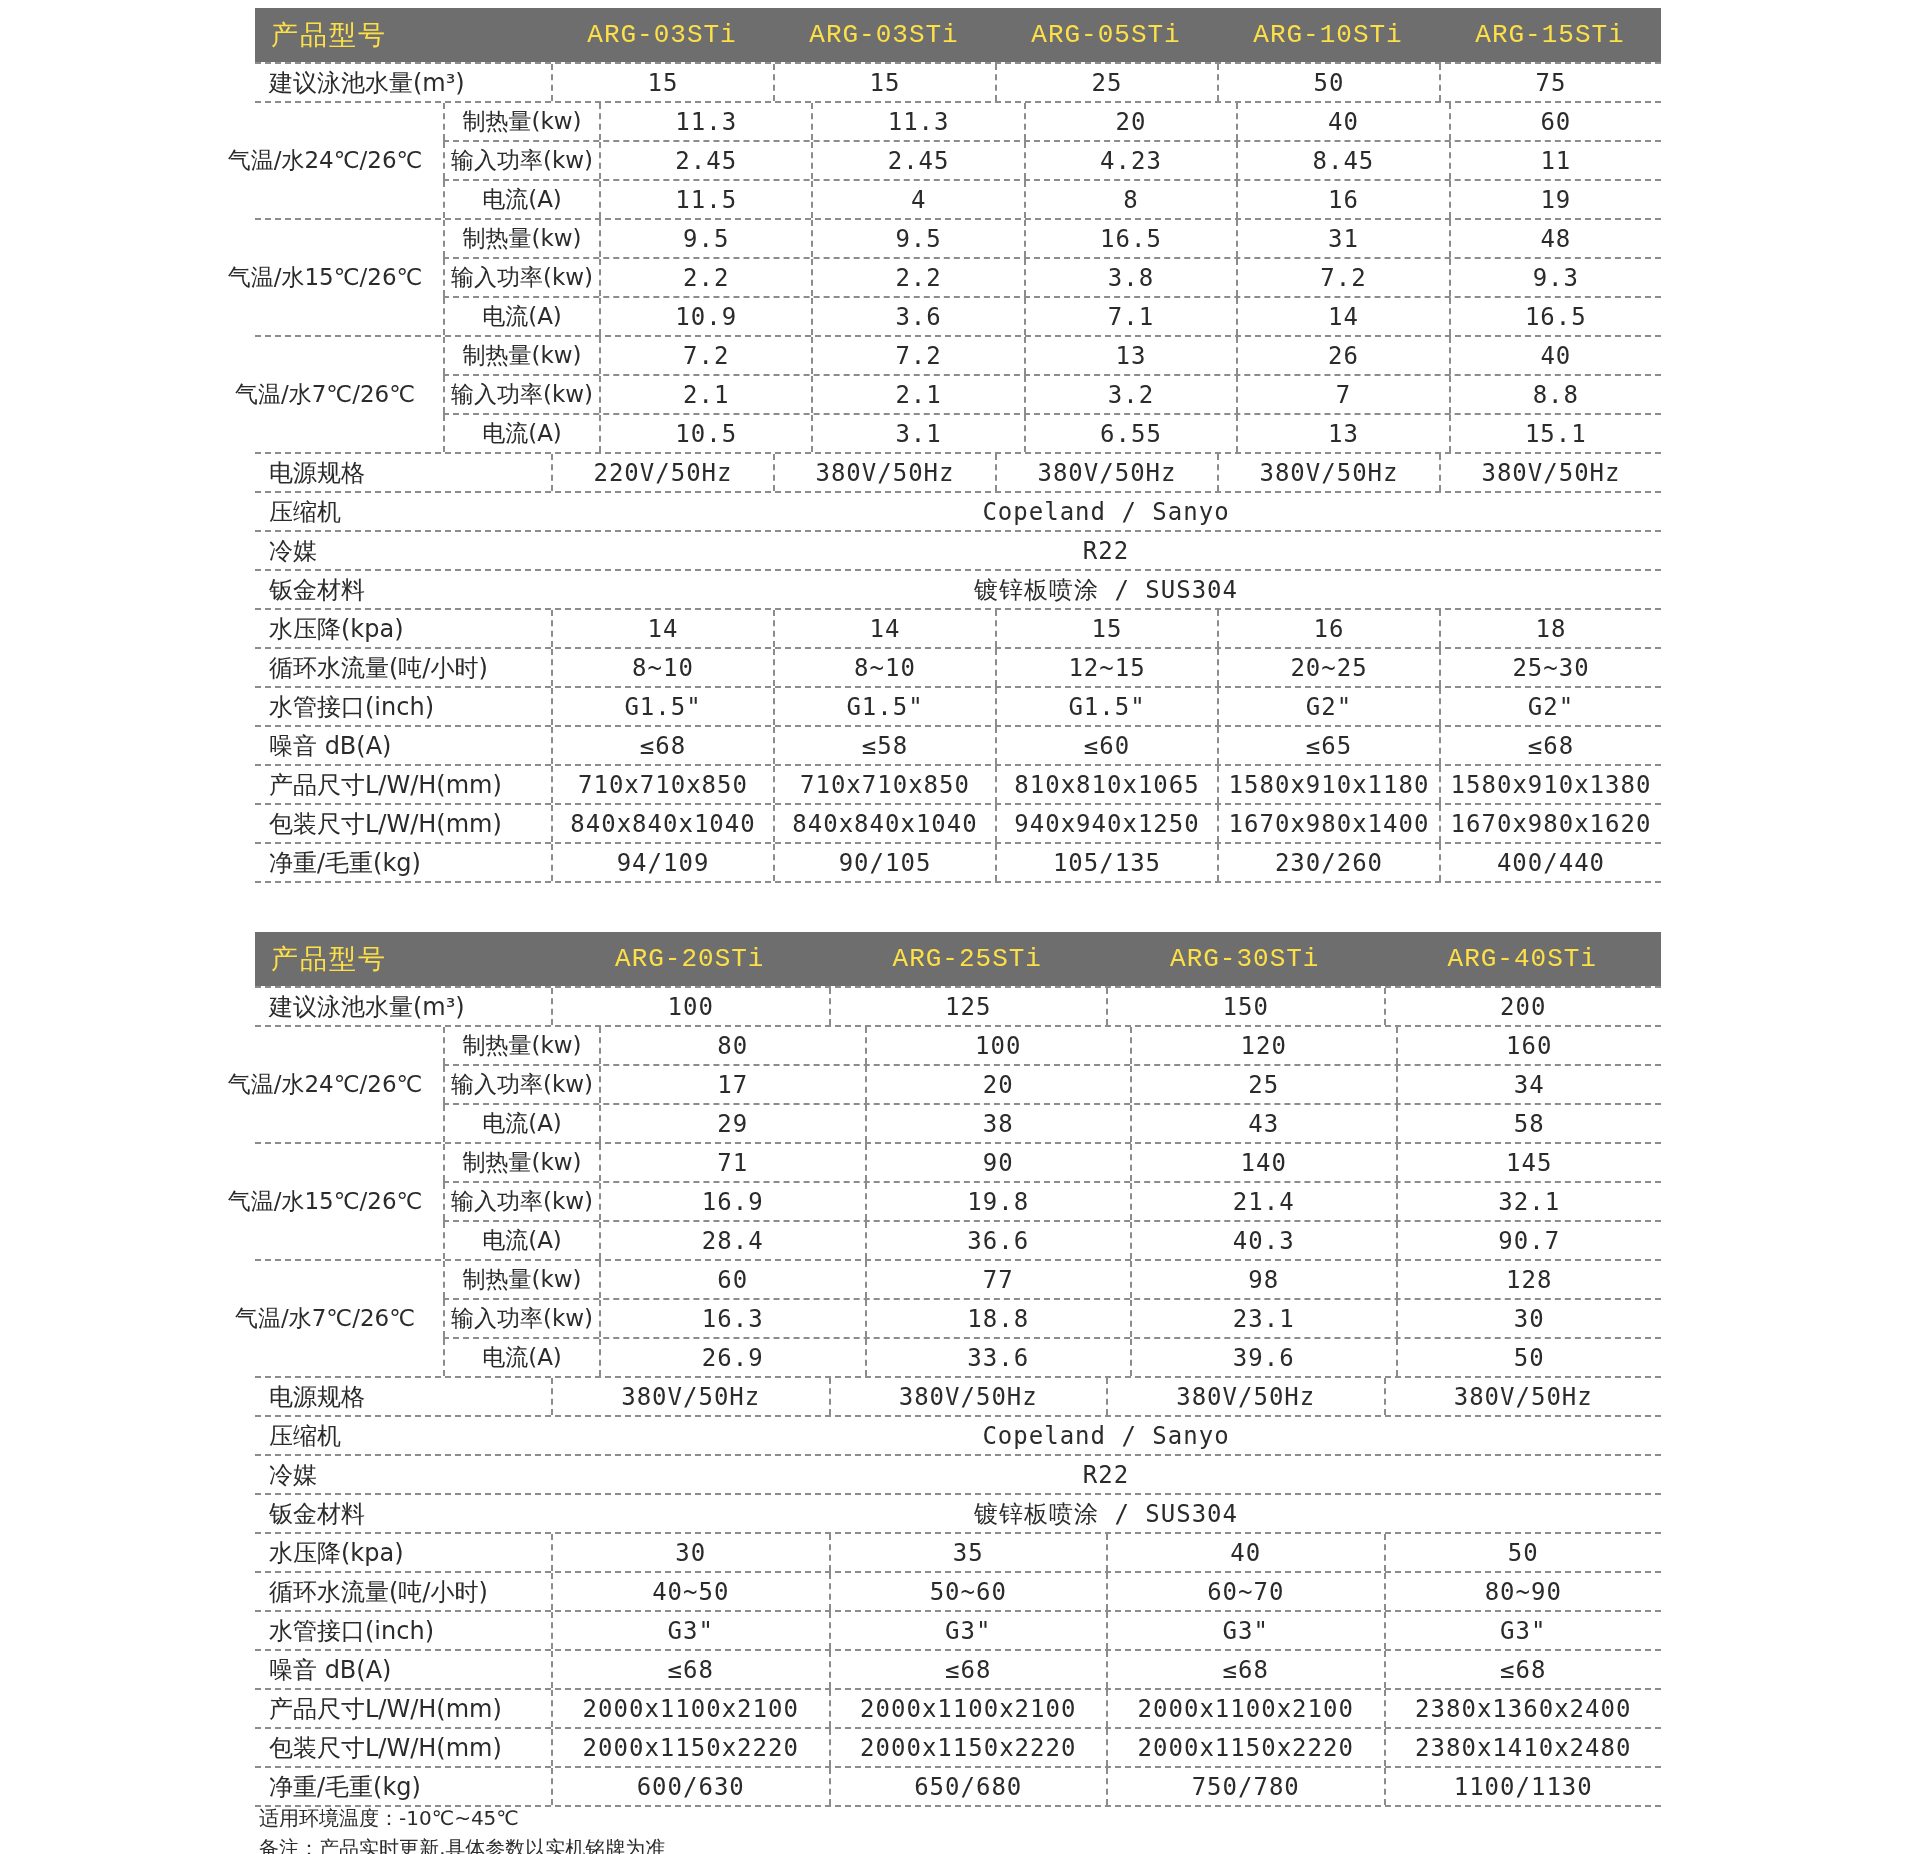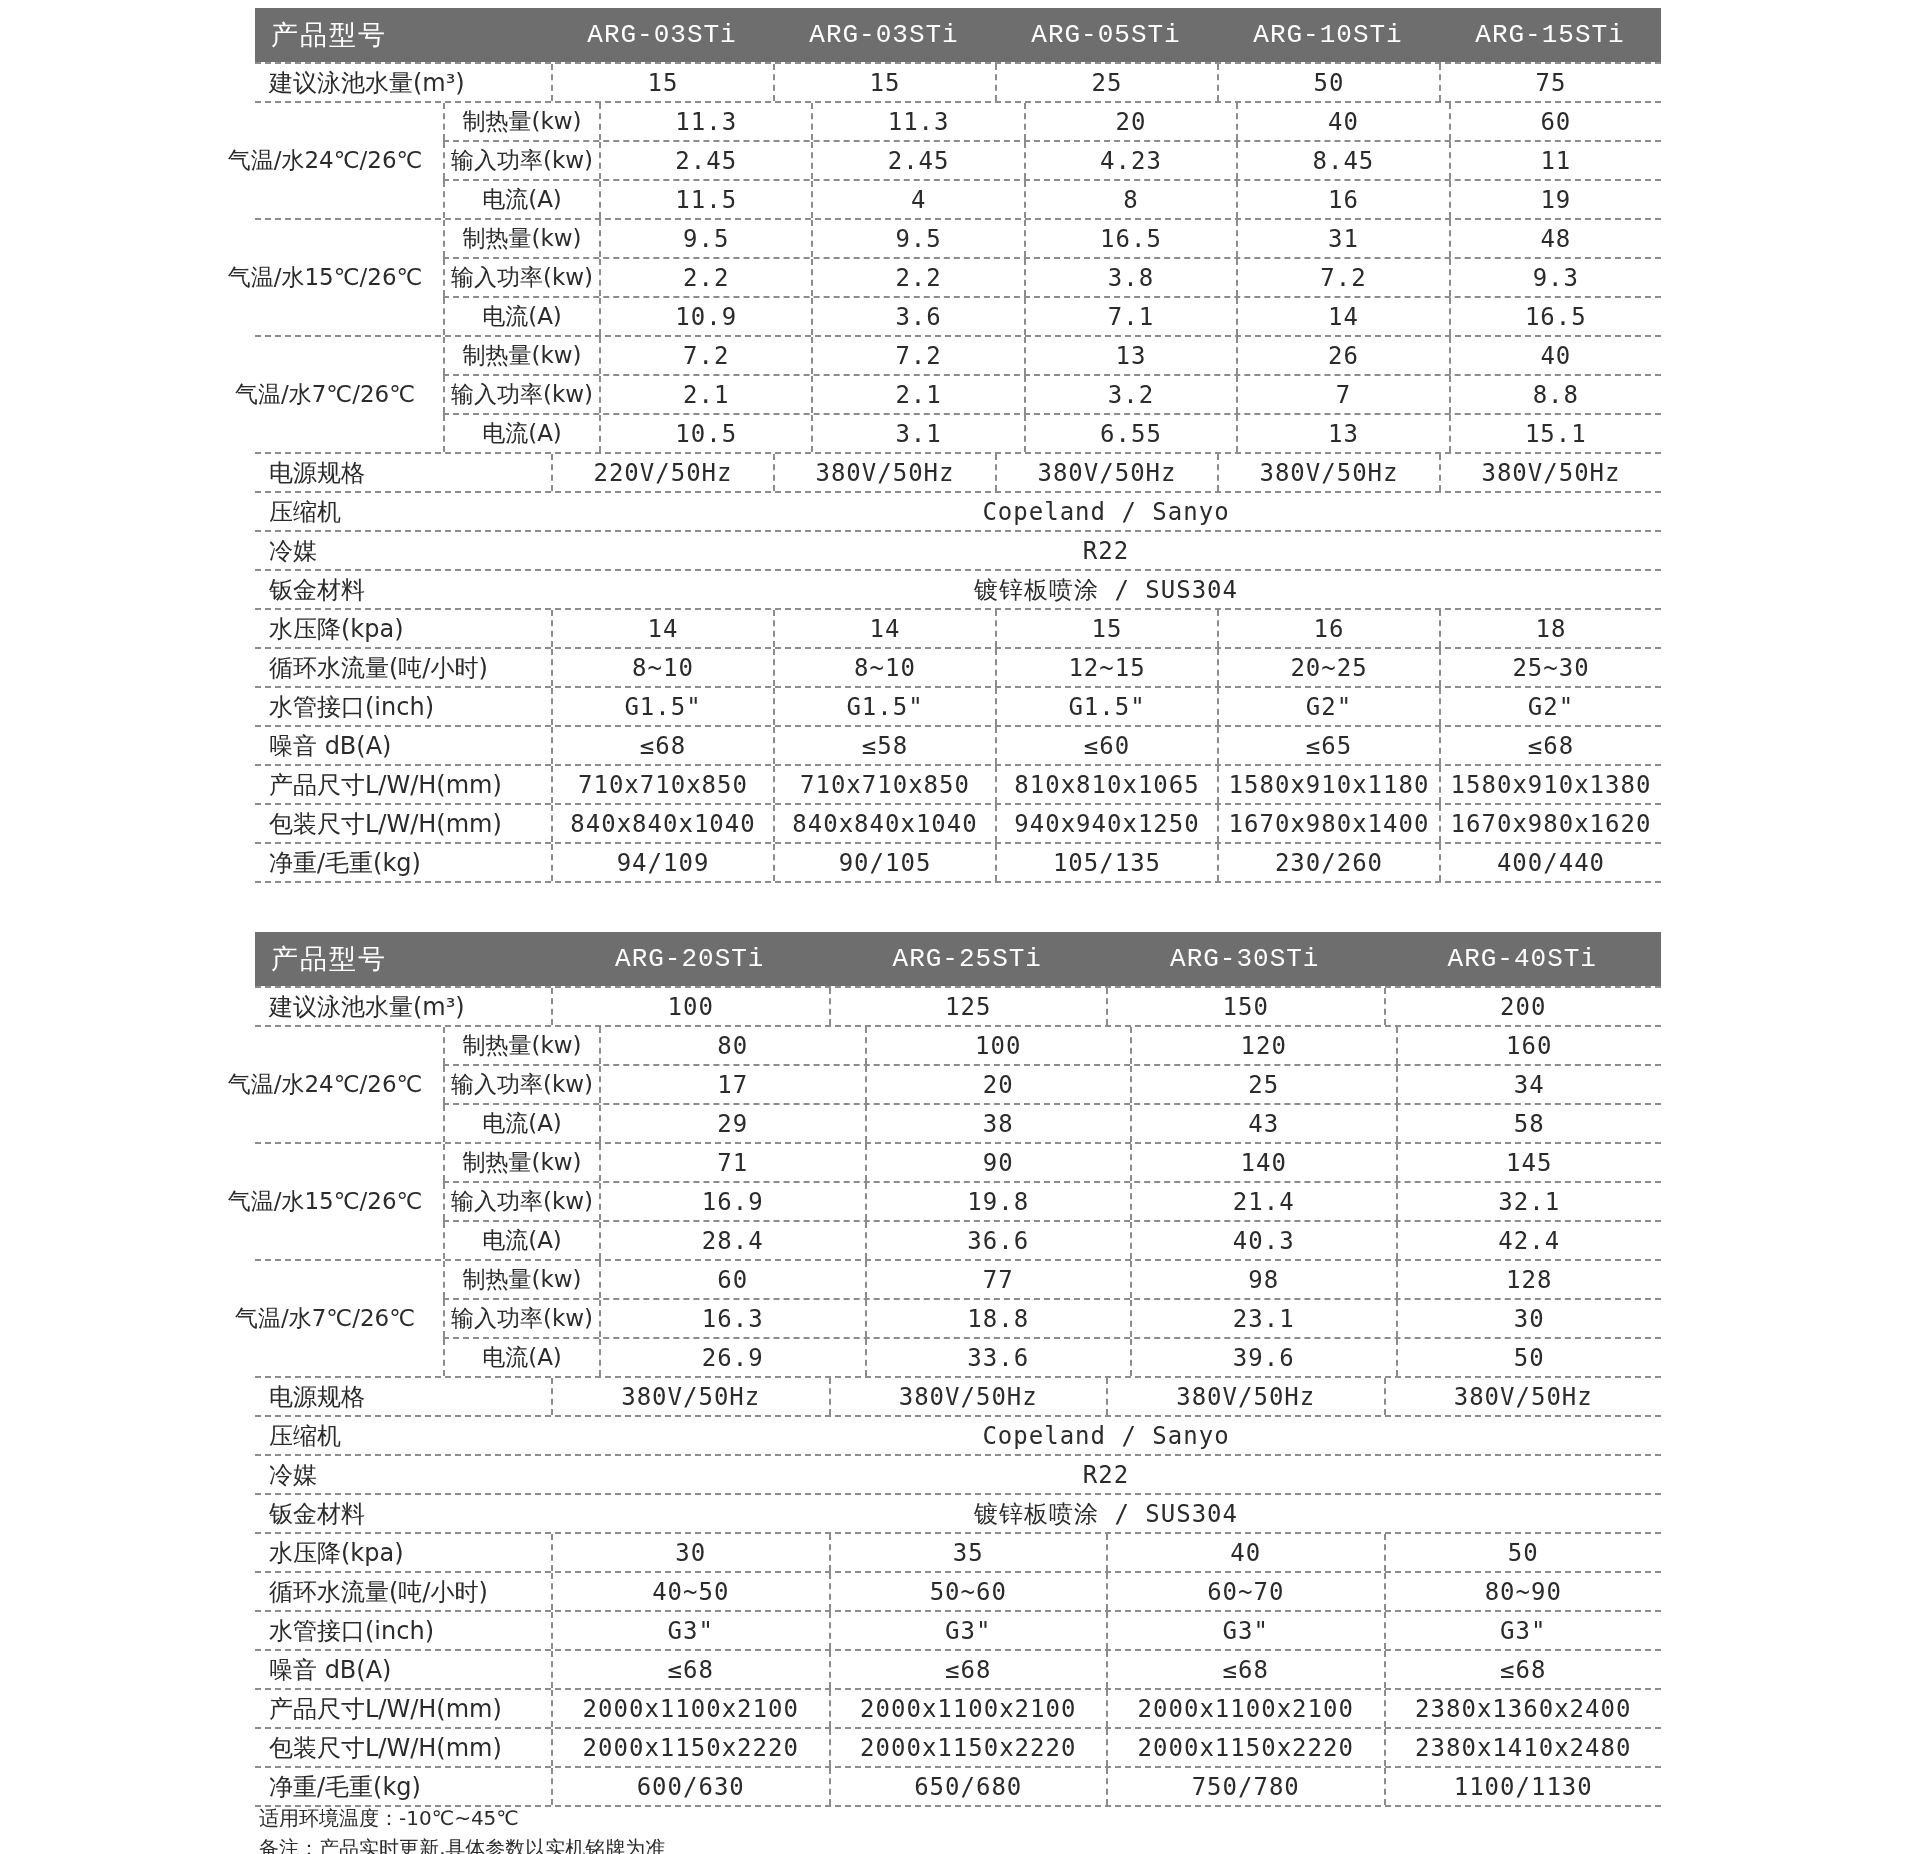--- a/index.html
+++ b/index.html
@@ -13,21 +13,21 @@
     width:1920px;height:1854px;background:var(--bg);
     font-family:"DejaVu Sans","Liberation Sans",sans-serif;
     color:var(--ink);
     -webkit-font-smoothing:antialiased;
   }
   .page{position:relative;width:1920px;height:1854px;overflow:hidden;background:var(--bg);}
   .spec-table{position:absolute;left:255px;width:1406px;}
   #t0{top:8px;}
   #t1{top:932px;}
 
-  .thead{display:flex;height:54px;background:var(--hdr);color:#ffffff;align-items:center;}
+  .thead{display:flex;height:54px;background:var(--hdr);color:#fde047;align-items:center;}
   .th-corner{width:296px;box-sizing:border-box;padding-left:16px;font-size:27px;letter-spacing:2px;}
   .th-model{
     flex:1;text-align:center;
     font-family:Liberation Mono, monospace;
     font-size:26px;letter-spacing:1px;white-space:nowrap;
   }
 
   .tbody{border-top:2px dashed var(--line);}
   .row,.grow{border-bottom:2px dashed var(--line);box-sizing:border-box;}
   .row{display:flex;height:39px;align-items:stretch;}
@@ -327,21 +327,21 @@
               <div class="val">16.9</div>
               <div class="val">19.8</div>
               <div class="val">21.4</div>
               <div class="val">32.1</div>
             </div>
             <div class="subrow">
               <div class="sublabel">电流(A)</div>
               <div class="val">28.4</div>
               <div class="val">36.6</div>
               <div class="val">40.3</div>
-              <div class="val">42.4</div>
+              <div class="val">90.7</div>
             </div>
           </div>
         </div>
         <div class="grow">
           <div class="glabel">
             <div class="gl1">气温/水</div>
             <div class="gl2">7℃/26℃</div>
           </div>
           <div class="gbody">
             <div class="subrow">

